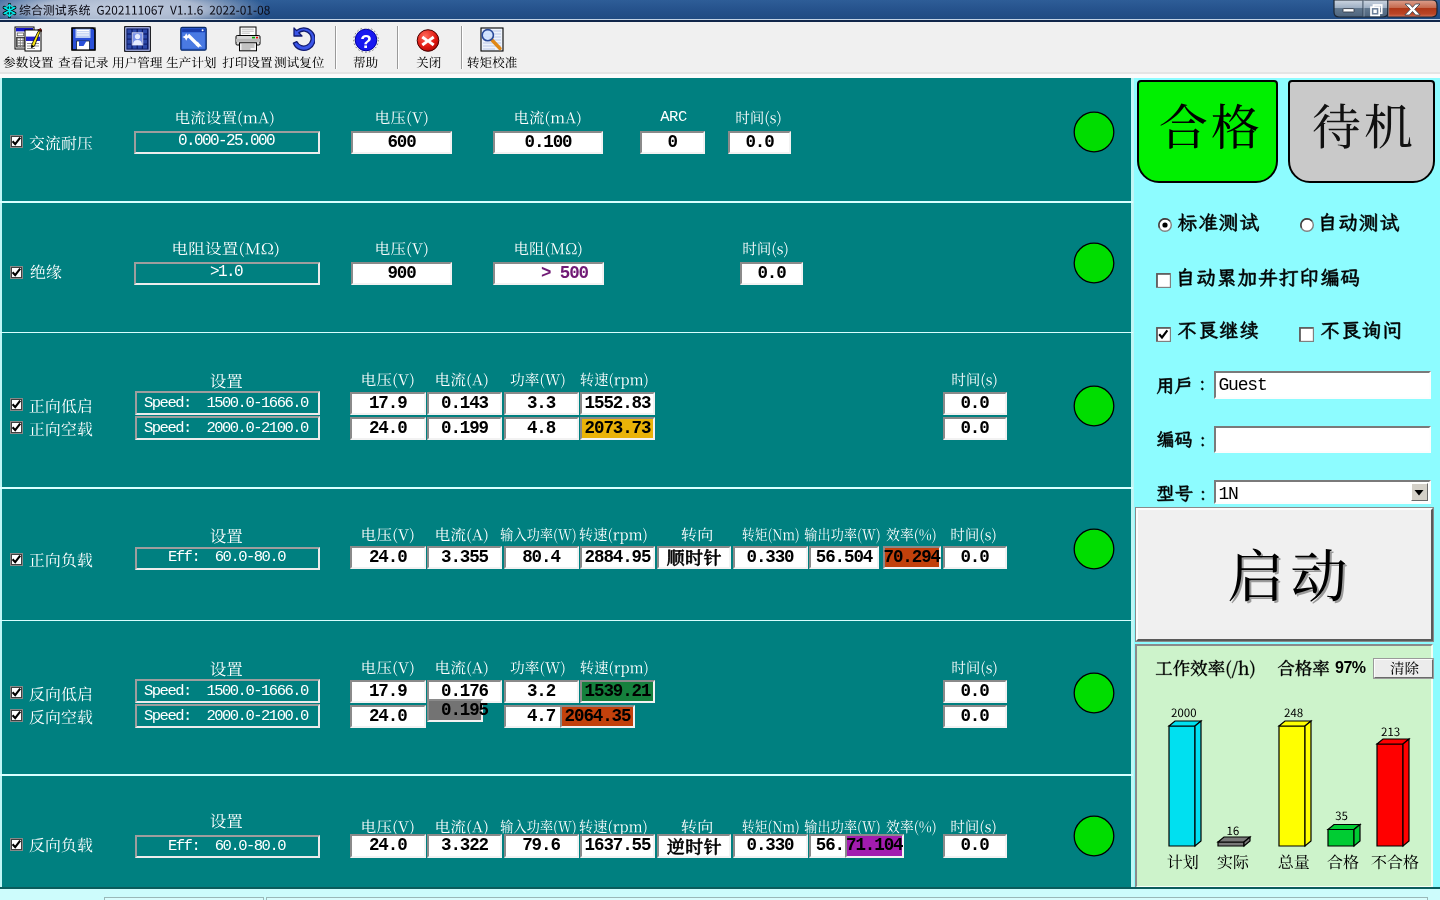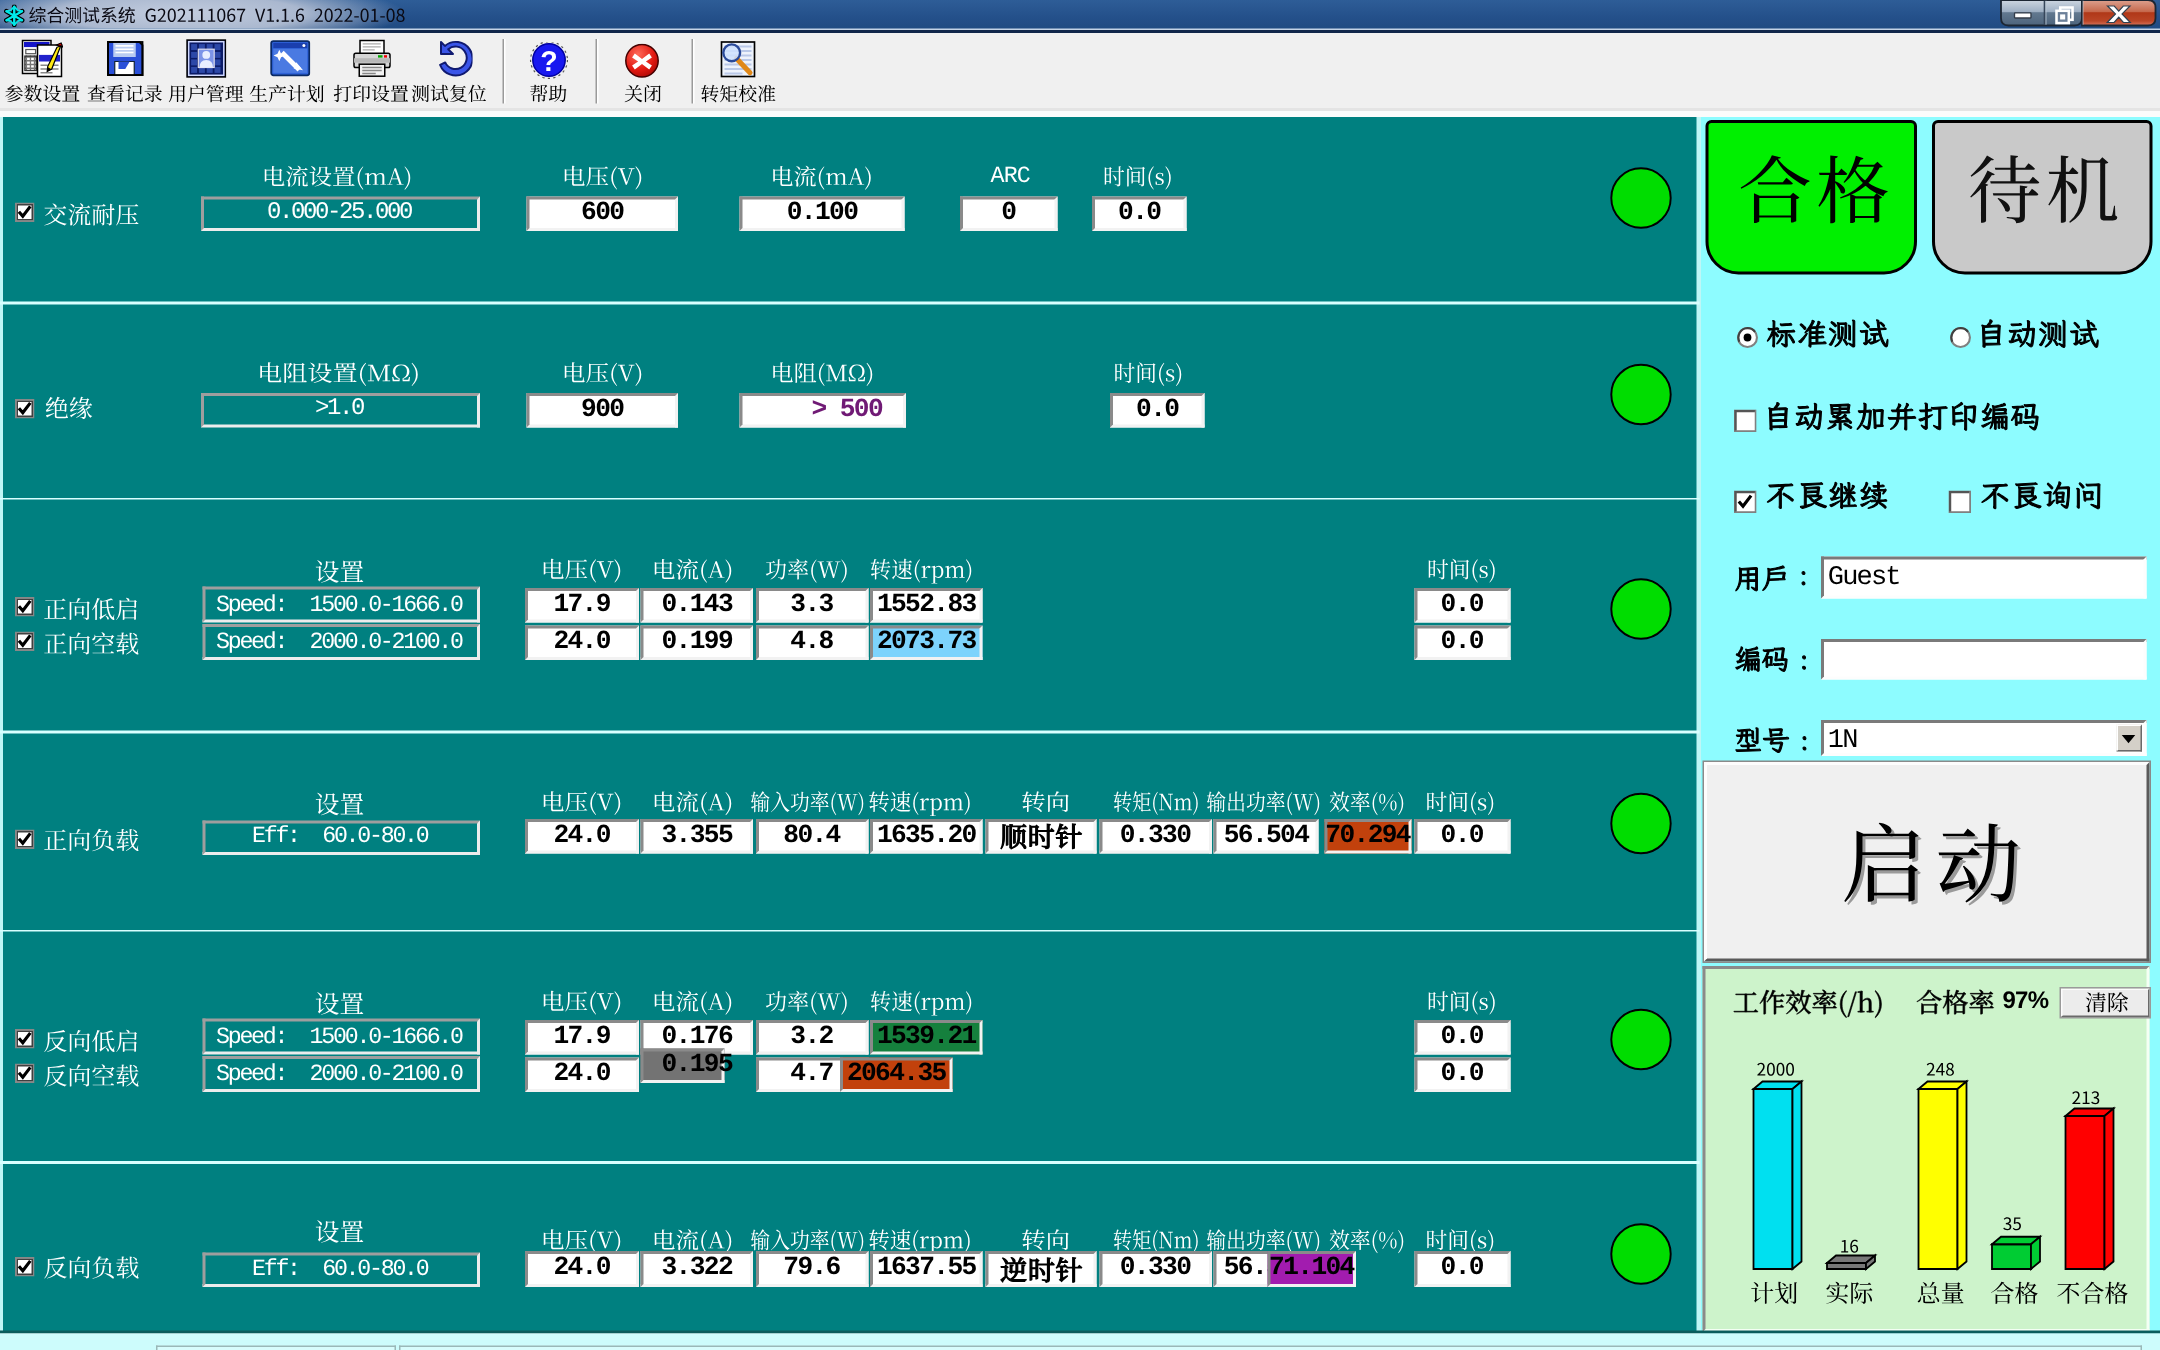--- a/index.html
+++ b/index.html
@@ -309,21 +309,21 @@
   </div>
 <div style="position:absolute;left:350px;top:417.0px;width:75.5px;height:22.5px;background:#fff;border:2px solid;border-color:#8a8a8a #f2f2f2 #f2f2f2 #8a8a8a">
     <div style="position:absolute;left:0;top:0;width:71.5px;height:17.5px;display:flex;align-items:center;justify-content:center;font:bold 17.5px 'Liberation Mono',monospace;color:#000;letter-spacing:-1.1px;white-space:pre">24.0</div>
   </div>
 <div style="position:absolute;left:427px;top:417.0px;width:75px;height:22.5px;background:#fff;border:2px solid;border-color:#8a8a8a #f2f2f2 #f2f2f2 #8a8a8a">
     <div style="position:absolute;left:0;top:0;width:71px;height:17.5px;display:flex;align-items:center;justify-content:center;font:bold 17.5px 'Liberation Mono',monospace;color:#000;letter-spacing:-1.1px;white-space:pre">0.199</div>
   </div>
 <div style="position:absolute;left:503.5px;top:417.0px;width:75.0px;height:22.5px;background:#fff;border:2px solid;border-color:#8a8a8a #f2f2f2 #f2f2f2 #8a8a8a">
     <div style="position:absolute;left:0;top:0;width:71.0px;height:17.5px;display:flex;align-items:center;justify-content:center;font:bold 17.5px 'Liberation Mono',monospace;color:#000;letter-spacing:-1.1px;white-space:pre">4.8</div>
   </div>
-<div style="position:absolute;left:580px;top:417.0px;width:75px;height:22.5px;background:#7dd3fc;border:2px solid;border-color:#8a8a8a #f2f2f2 #f2f2f2 #8a8a8a">
+<div style="position:absolute;left:580px;top:417.0px;width:75px;height:22.5px;background:#eab308;border:2px solid;border-color:#8a8a8a #f2f2f2 #f2f2f2 #8a8a8a">
     <div style="position:absolute;left:0;top:0;width:71px;height:17.5px;display:flex;align-items:center;justify-content:center;font:bold 17.5px 'Liberation Mono',monospace;color:#000;letter-spacing:-1.1px;white-space:pre">2073.73</div>
   </div>
 <div style="position:absolute;left:942.5px;top:417.0px;width:64.0px;height:22.5px;background:#fff;border:2px solid;border-color:#8a8a8a #f2f2f2 #f2f2f2 #8a8a8a">
     <div style="position:absolute;left:0;top:0;width:60.0px;height:17.5px;display:flex;align-items:center;justify-content:center;font:bold 17.5px 'Liberation Mono',monospace;color:#000;letter-spacing:-1.1px;white-space:pre">0.0</div>
   </div>
 <svg style="position:absolute;left:1073px;top:385px" width="42" height="42">
     <circle cx="21" cy="21" r="19.8" fill="#00dd00" stroke="#000" stroke-width="1.3"></circle>
   </svg>
 <svg style="position:absolute;left:10px;top:686.0px" width="13" height="13" viewBox="0 0 13 13">
     <rect x="0.5" y="0.5" width="12" height="12" fill="#fff" stroke="#888"></rect>
@@ -439,21 +439,21 @@
 <div style="position:absolute;left:350px;top:545.5px;width:75.5px;height:23.5px;background:#fff;border:2px solid;border-color:#8a8a8a #f2f2f2 #f2f2f2 #8a8a8a">
     <div style="position:absolute;left:0;top:0;width:71.5px;height:18.5px;display:flex;align-items:center;justify-content:center;font:bold 17.5px 'Liberation Mono',monospace;color:#000;letter-spacing:-1.1px;white-space:pre">24.0</div>
   </div>
 <div style="position:absolute;left:427px;top:545.5px;width:75px;height:23.5px;background:#fff;border:2px solid;border-color:#8a8a8a #f2f2f2 #f2f2f2 #8a8a8a">
     <div style="position:absolute;left:0;top:0;width:71px;height:18.5px;display:flex;align-items:center;justify-content:center;font:bold 17.5px 'Liberation Mono',monospace;color:#000;letter-spacing:-1.1px;white-space:pre">3.355</div>
   </div>
 <div style="position:absolute;left:503.5px;top:545.5px;width:75.0px;height:23.5px;background:#fff;border:2px solid;border-color:#8a8a8a #f2f2f2 #f2f2f2 #8a8a8a">
     <div style="position:absolute;left:0;top:0;width:71.0px;height:18.5px;display:flex;align-items:center;justify-content:center;font:bold 17.5px 'Liberation Mono',monospace;color:#000;letter-spacing:-1.1px;white-space:pre">80.4</div>
   </div>
 <div style="position:absolute;left:580px;top:545.5px;width:75px;height:23.5px;background:#fff;border:2px solid;border-color:#8a8a8a #f2f2f2 #f2f2f2 #8a8a8a">
-    <div style="position:absolute;left:0;top:0;width:71px;height:18.5px;display:flex;align-items:center;justify-content:center;font:bold 17.5px 'Liberation Mono',monospace;color:#000;letter-spacing:-1.1px;white-space:pre">1635.20</div>
+    <div style="position:absolute;left:0;top:0;width:71px;height:18.5px;display:flex;align-items:center;justify-content:center;font:bold 17.5px 'Liberation Mono',monospace;color:#000;letter-spacing:-1.1px;white-space:pre">2884.95</div>
   </div>
 <div style="position:absolute;left:656.5px;top:545.5px;width:74.5px;height:23.5px;background:#fff;border:2px solid;border-color:#8a8a8a #f2f2f2 #f2f2f2 #8a8a8a"></div>
 <svg style="position:absolute;left:664.6px;top:547.2px;overflow:visible" width="58.3" height="21.2">
     <use href="#tp33" fill="#000" stroke="#000" stroke-width="44" transform="translate(1.65,17.38) scale(0.018000,-0.018000)"></use>
   </svg>
 <div style="position:absolute;left:732.5px;top:545.5px;width:75.0px;height:23.5px;background:#fff;border:2px solid;border-color:#8a8a8a #f2f2f2 #f2f2f2 #8a8a8a">
     <div style="position:absolute;left:0;top:0;width:71.0px;height:18.5px;display:flex;align-items:center;justify-content:center;font:bold 17.5px 'Liberation Mono',monospace;color:#000;letter-spacing:-1.1px;white-space:pre">0.330</div>
   </div>
 <div style="position:absolute;left:809px;top:545.5px;width:70px;height:23.5px;background:#fff;border:2px solid;border-color:#8a8a8a #f2f2f2 #f2f2f2 #8a8a8a">
     <div style="position:absolute;left:0;top:0;width:66px;height:18.5px;display:flex;align-items:center;justify-content:center;font:bold 17.5px 'Liberation Mono',monospace;color:#000;letter-spacing:-1.1px;white-space:pre">56.504</div>

